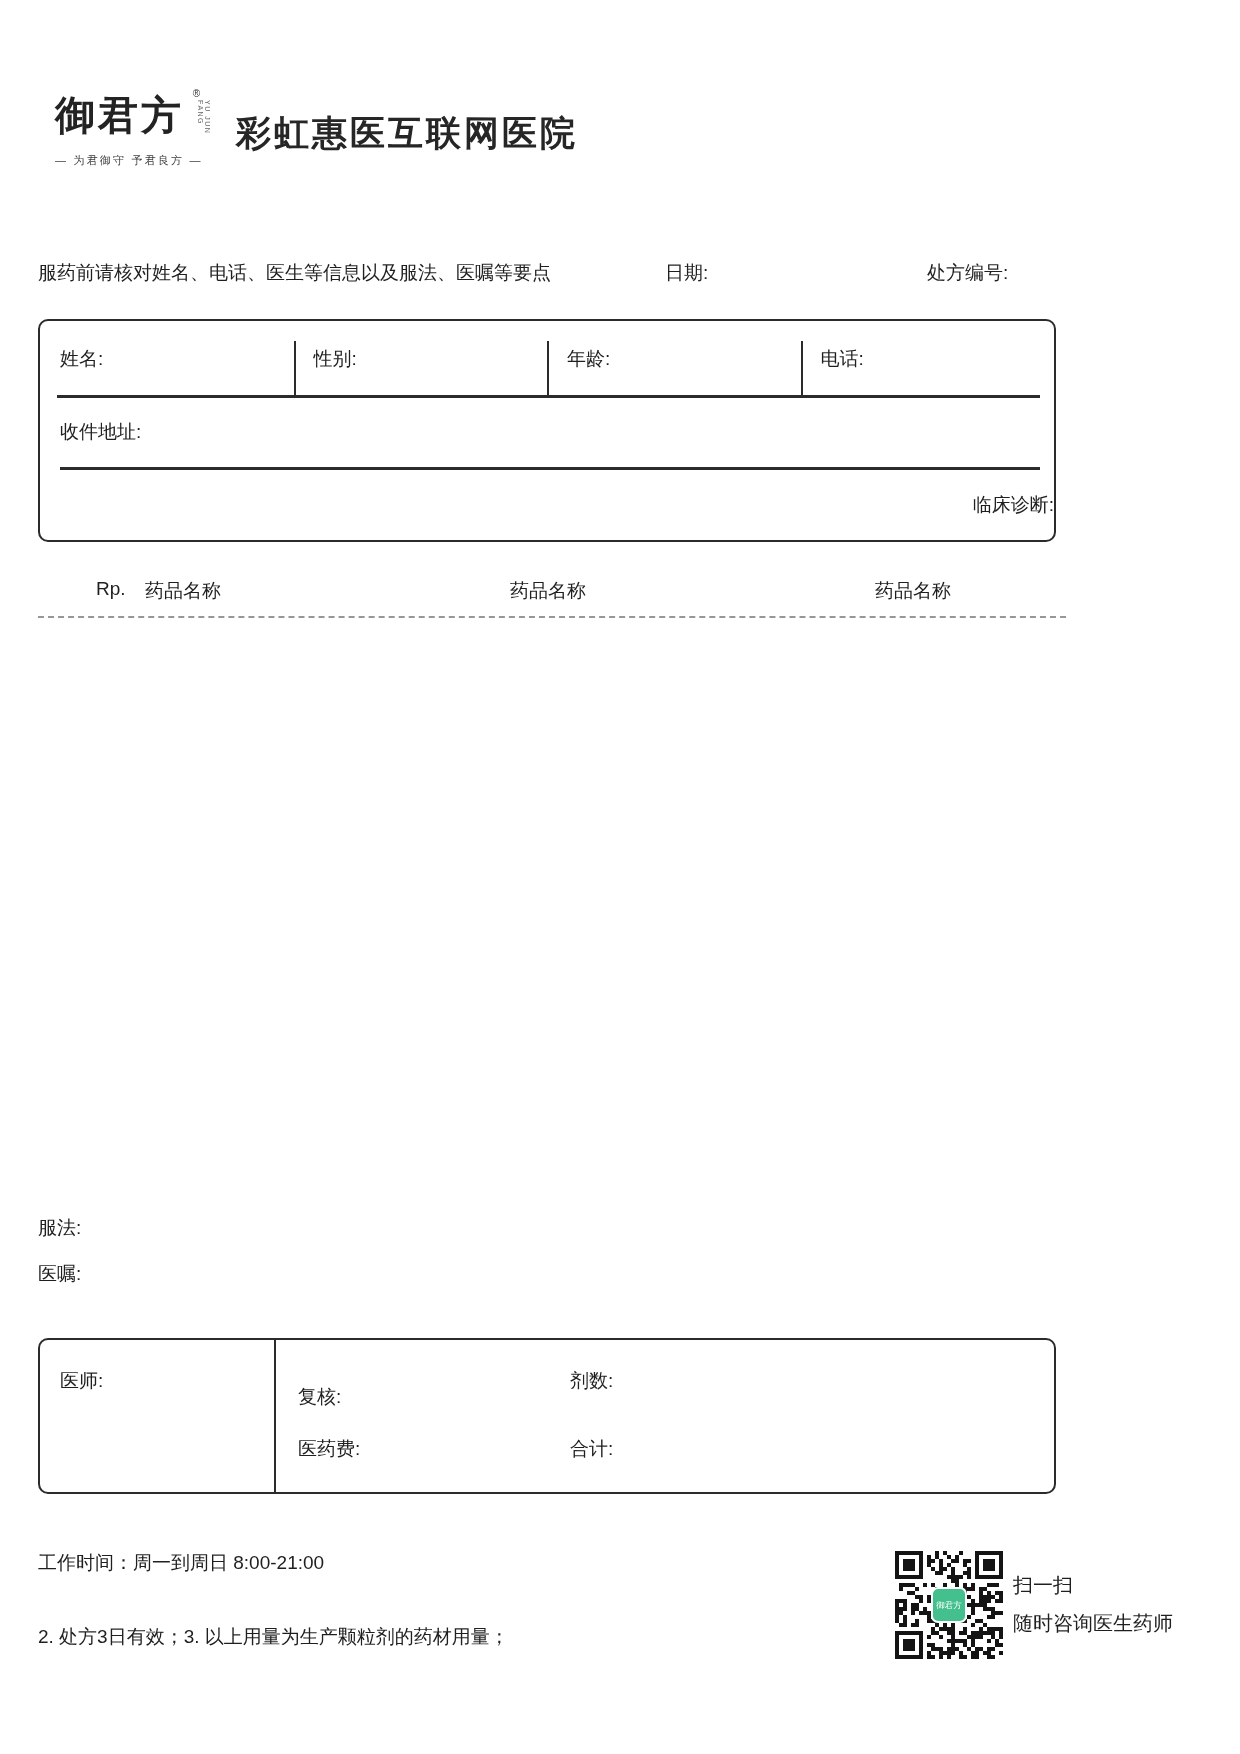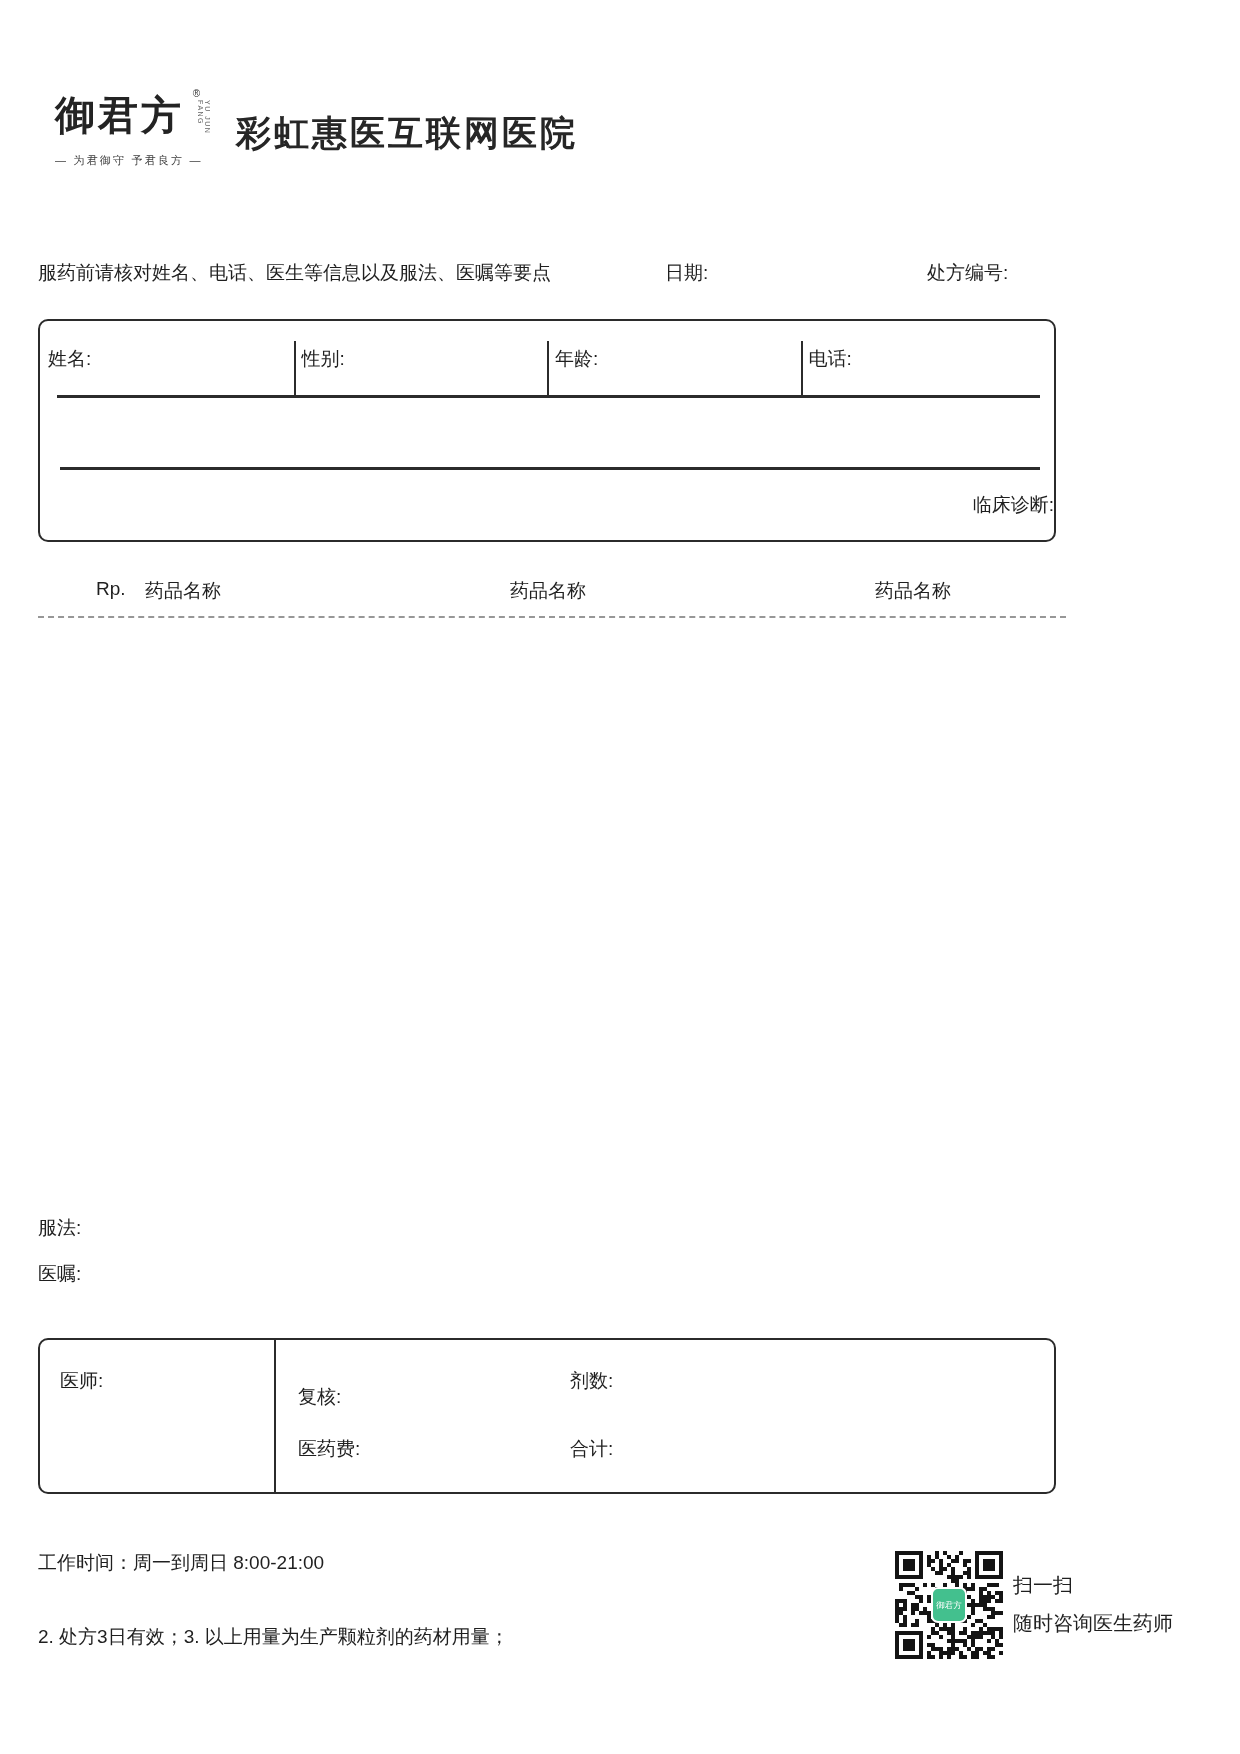--- a/index.html
+++ b/index.html
@@ -36,21 +36,21 @@
   .notice-text { position:absolute; left:0; top:0; white-space:nowrap; }
   .date-label { position:absolute; left:627px; top:0; }
   .rxno-label { position:absolute; left:889px; top:0; }
 
   
   .patient-box {
     left:38px; top:319px; width:1018px; height:223px;
     border:2.5px solid #2b2b2b; border-radius:10px; background:#fff;
   }
   .p-row1 { position:absolute; top:0; left:0; right:0; height:76px; display:flex; align-items:center; }
-  .p-cell { flex:1; padding-left:8px; font-size:19px; position:relative; height:100%; display:flex; align-items:center; }
+  .p-cell { flex:1; padding-left:20px; font-size:19px; position:relative; height:100%; display:flex; align-items:center; }
   .p-cell + .p-cell::before {
     content:''; position:absolute; left:0; top:20px; bottom:0; width:2px; background:#2b2b2b;
   }
   .p-line1 { position:absolute; top:74px; left:17px; right:14px; height:2.5px; background:#2b2b2b; }
   .p-row2 { position:absolute; top:76px; left:0; right:0; height:70px; display:flex; align-items:center; padding-left:20px; font-size:19px; }
   .p-line2 { position:absolute; top:146px; left:20px; right:14px; height:2.5px; background:#2b2b2b; }
   .p-row3 { position:absolute; top:148px; left:0; right:0; bottom:0; display:flex; align-items:center; padding-left:20px; font-size:19px;justify-content:flex-end; }
 
   
   .rp-row { left:38px; top:578px; width:1028px; height:26px; font-size:19px; }
@@ -116,20 +116,23 @@
           <span>性别:</span>
         </div>
       <div class="p-cell">
           <span>年龄:</span>
         </div>
       <div class="p-cell">
           <span>电话:</span>
         </div>
     </div>
     <div class="p-line1"></div>
+    <div class="p-row2">
+      <span>收件地址:</span>
+    </div>
     <div class="p-line2"></div>
     <div class="p-row3">
       <span>临床诊断:</span>
     </div>
   </div>
 
   <div class="abs rp-row">
     <span class="rp-label">Rp.</span>
     <span class="drug-col-1">药品名称</span>
     <span class="drug-col-2">药品名称</span>

